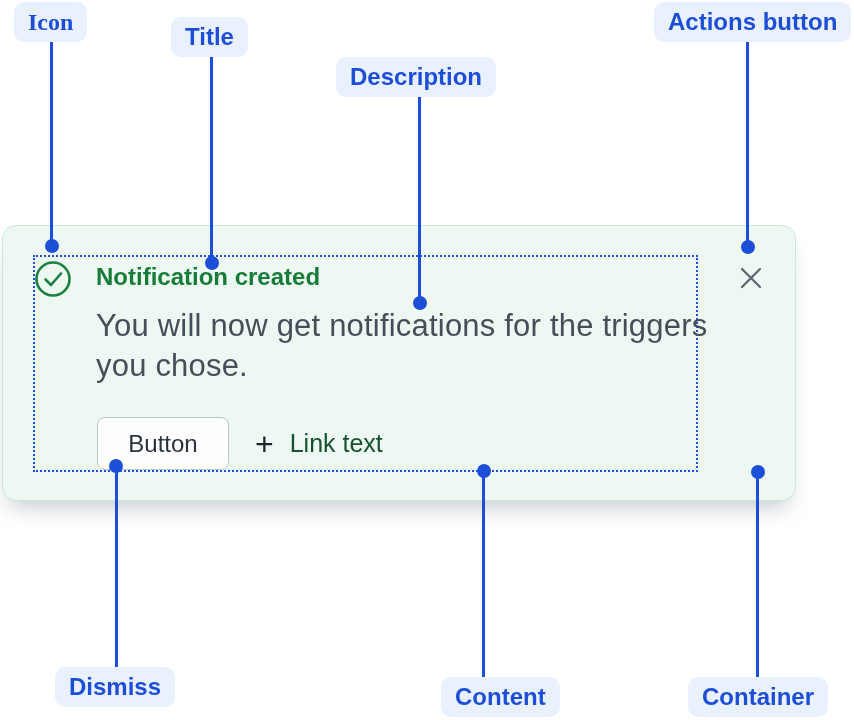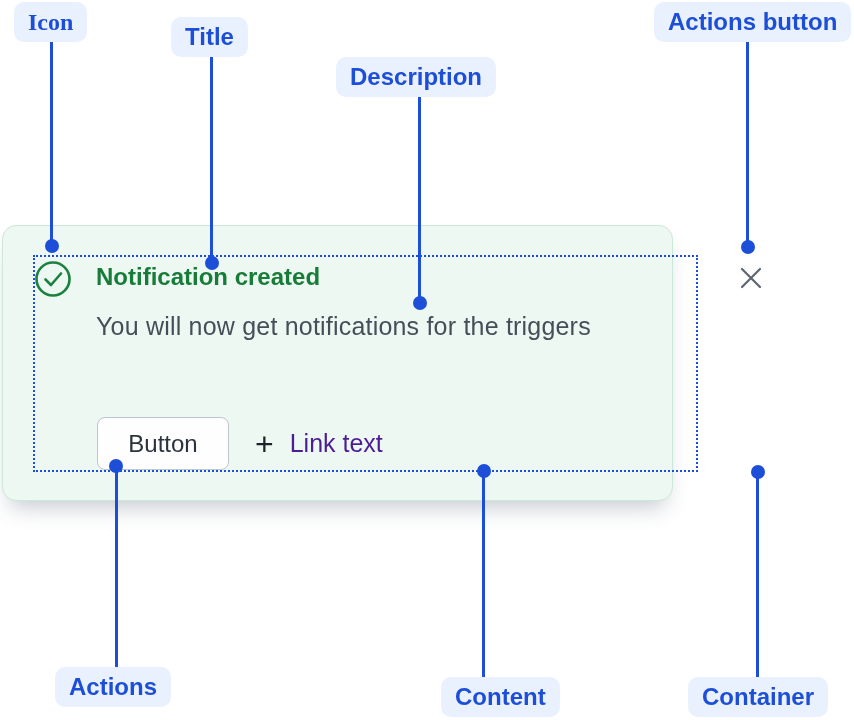--- a/index.html
+++ b/index.html
@@ -43,39 +43,39 @@
   .dot.icon        { left:45px;  top:239px; }
   .dot.title       { left:205px; top:256px; }
   .dot.description { left:413px; top:296px; }
   .dot.dismiss     { left:741px; top:240px; }
   .dot.actions     { left:109px; top:459px; }
   .dot.content     { left:477px; top:464px; }
   .dot.container   { left:751px; top:465px; }
 
   
   .flag {
-    position:absolute; left:2px; top:225px; width:671px; height:276px;
+    position:absolute; left:2px; top:225px; width:794px; height:276px;
     background:#EDF8F2;
     border:1.5px solid #CBE8D8;
     border-radius:14px;
     box-shadow:0 14px 22px -8px rgba(60,80,100,0.30);
   }
   .content-region {
     position:absolute; left:30px; top:29px; width:665px; height:217px;
     border:2px dotted #1D4ED8;
   }
   .success-icon { position:absolute; left:31px; top:34px; width:38px; height:38px; }
   .flag-title {
     position:absolute; left:93px; top:37px;
     font-size:24px; font-weight:700; color:#177C38; line-height:1.2;
     white-space:nowrap;
   }
   .flag-desc {
     position:absolute; left:93px; top:80px; width:620px;
-    font-size:25px; font-weight:400; color:#454F59; line-height:40px;
+    font-size:31px; font-weight:400; color:#454F59; line-height:40px;
     letter-spacing:0.2px;
   }
   .actions-row {
     position:absolute; left:94px; top:191px; height:53px;
     display:flex; align-items:center;
   }
   .flag-button {
     height:53px; min-width:132px; padding:0 26px;
     background:#FDFEFD;
     border:1.5px solid #BDC5CF;
@@ -84,21 +84,21 @@
     font-size:24px; color:#2B343E;
     display:flex; align-items:center; justify-content:center;
     cursor:pointer;
   }
   .flag-link {
     display:flex; align-items:center; margin-left:26px; gap:16px;
     cursor:pointer; background:none; border:none;
     font-family:"Liberation Sans", sans-serif;
   }
   .plus-glyph { font-size:32px; font-weight:400; color:#1D232A; line-height:1; }
-  .link-label { font-size:25px; font-weight:500; color:#4c1d95; line-height:1; }
+  .link-label { font-size:25px; font-weight:500; color:#14532d; line-height:1; }
   .dismiss-btn {
     position:absolute; left:731px; top:35px; width:34px; height:34px;
     background:none; border:none; cursor:pointer;
     display:flex; align-items:center; justify-content:center;
   }
 </style>
 </head>
 <body>
 
 <div class="stage">
@@ -110,20 +110,21 @@
       <svg width="38" height="38" viewBox="0 0 38 38">
         <circle cx="19" cy="19" r="16.5" fill="none" stroke="#1B8140" stroke-width="2.6"></circle>
         <path d="M11.5 19.5 L17 25 L27 13.5" fill="none" stroke="#1B8140" stroke-width="2.6" stroke-linecap="round" stroke-linejoin="round"></path>
       </svg>
     </span>
 
     <div class="flag-title">Notification created</div>
 
     <div class="flag-desc">
       <div>You will now get notifications for the triggers</div>
+      <div>you chose.</div>
     </div>
 
     <div class="actions-row">
       <button class="flag-button">Button</button>
       <button class="flag-link">
         <span class="plus-glyph">+</span>
         <span class="link-label">Link text</span>
       </button>
     </div>
 
@@ -149,17 +150,17 @@
   <div class="dot description"></div>
   <div class="dot dismiss"></div>
   <div class="dot actions"></div>
   <div class="dot content"></div>
   <div class="dot container"></div>
 
   <div class="pill icon">Icon</div>
   <div class="pill title">Title</div>
   <div class="pill description">Description</div>
   <div class="pill dismiss">Actions button</div>
-  <div class="pill actions">Actions</div>
+  <div class="pill actions">Dismiss</div>
   <div class="pill content">Content</div>
   <div class="pill container">Container</div>
 
 </div>
 
 </body></html>

